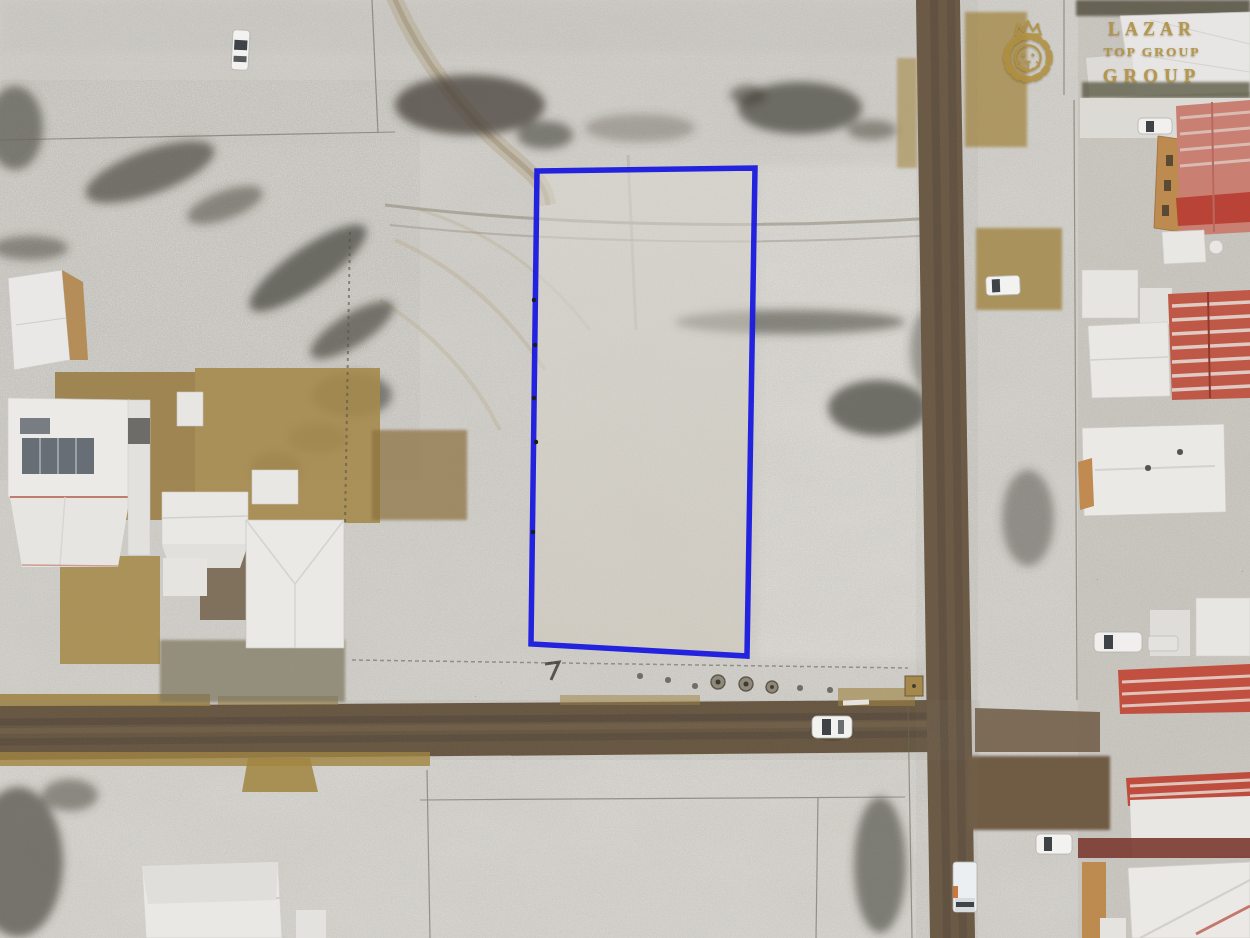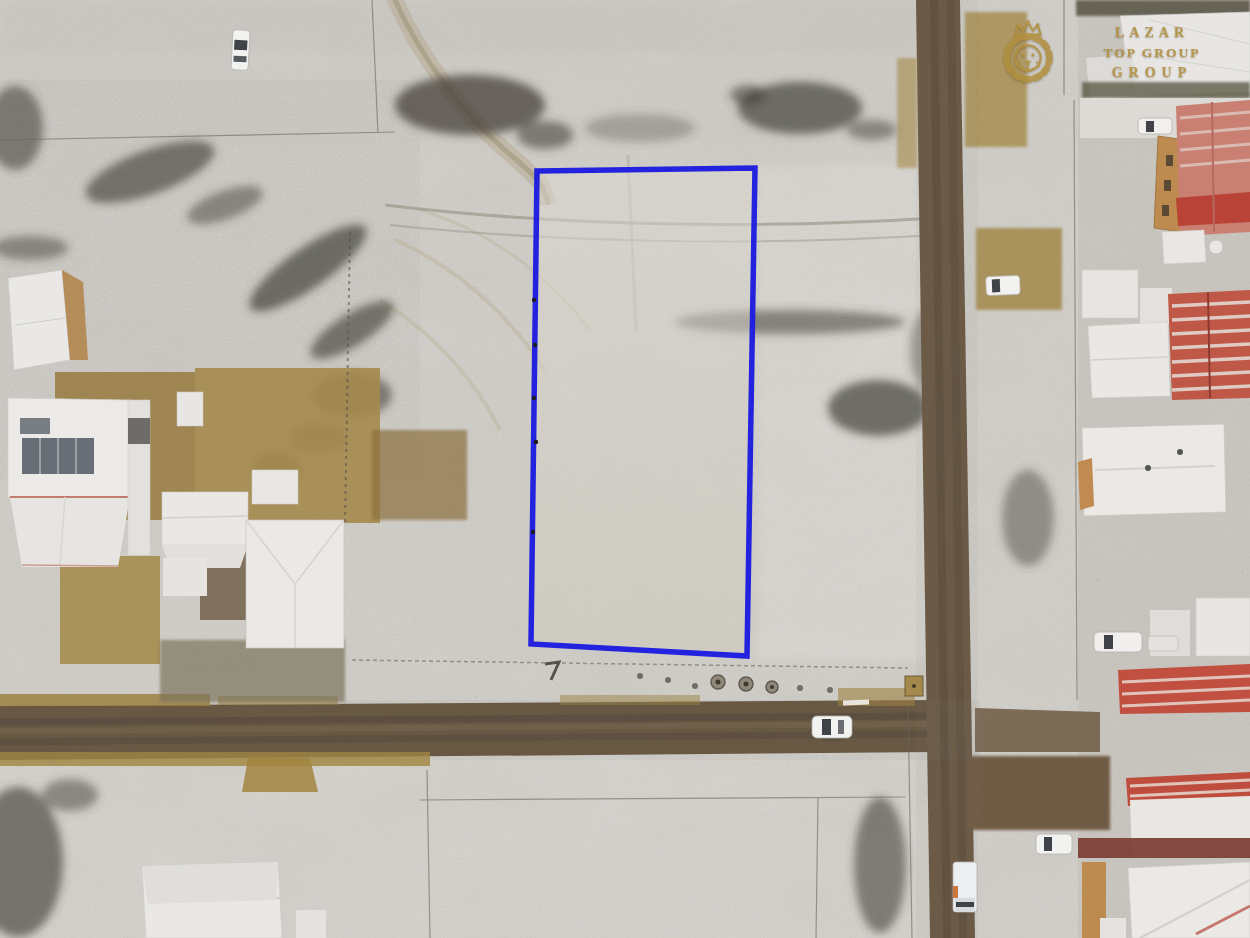--- a/index.html
+++ b/index.html
@@ -8,23 +8,23 @@
   .stage{position:absolute;inset:0;width:1250px;height:938px;}
   svg.scene{position:absolute;left:0;top:0;}
   .watermark{
     position:absolute;top:10px;right:16px;width:240px;height:86px;
     display:flex;align-items:center;gap:8px;opacity:.93;
     text-shadow:0 1px 2px rgba(60,45,10,.45);
     pointer-events:none;
   }
   .watermark .lion{flex:0 0 auto;filter:drop-shadow(0 1px 1px rgba(60,45,10,.4));}
   .wm-text{flex:1 1 auto;text-align:center;line-height:1.45;}
-  .wm1{font-size:14px;font-weight:bold;letter-spacing:5px;}
+  .wm1{font-size:18px;font-weight:bold;letter-spacing:5px;}
   .wm2{font-size:13.5px;font-weight:bold;letter-spacing:2px;}
-  .wm3{font-size:14px;font-weight:bold;letter-spacing:6px;}
+  .wm3{font-size:19px;font-weight:bold;letter-spacing:6px;}
 </style>
 </head>
 <body>
 
 <div class="stage">
 <svg class="scene" width="1250" height="938" viewBox="0 0 1250 938">
   <defs>
     <filter id="grain" x="0%" y="0%" width="100%" height="100%">
       <feTurbulence type="fractalNoise" baseFrequency="0.8" numOctaves="2" seed="7" stitchTiles="stitch"></feTurbulence>
       <feColorMatrix type="matrix" values="0 0 0 0 0.24  0 0 0 0 0.23  0 0 0 0 0.21  0 0 0 0.45 0"></feColorMatrix>

